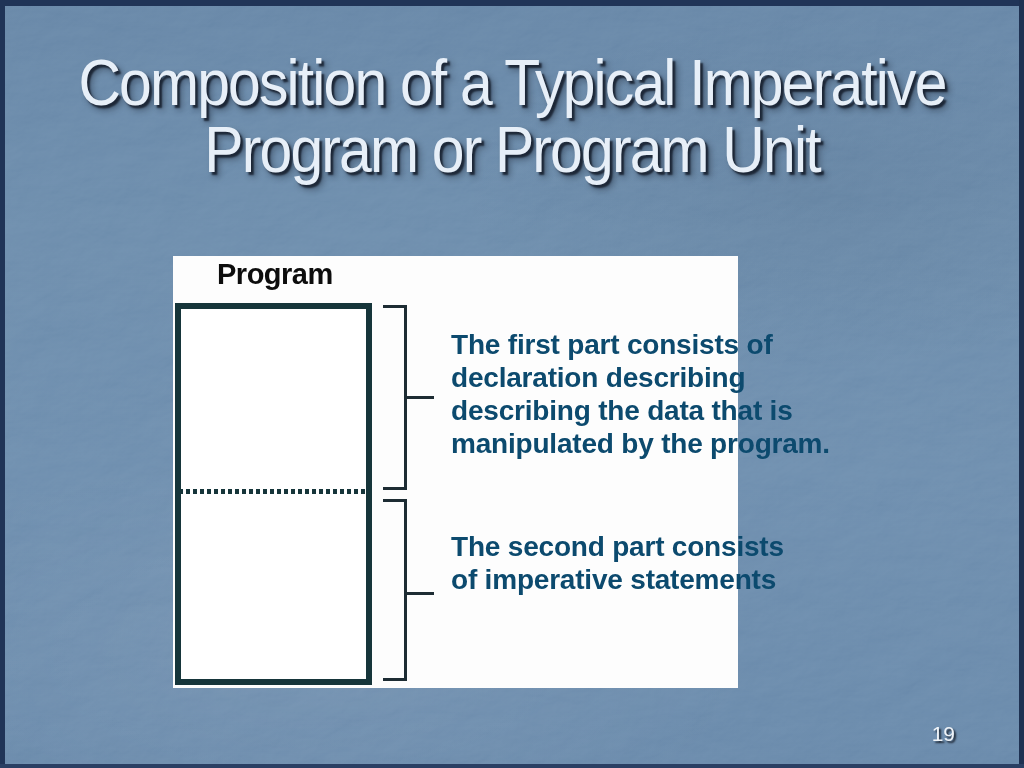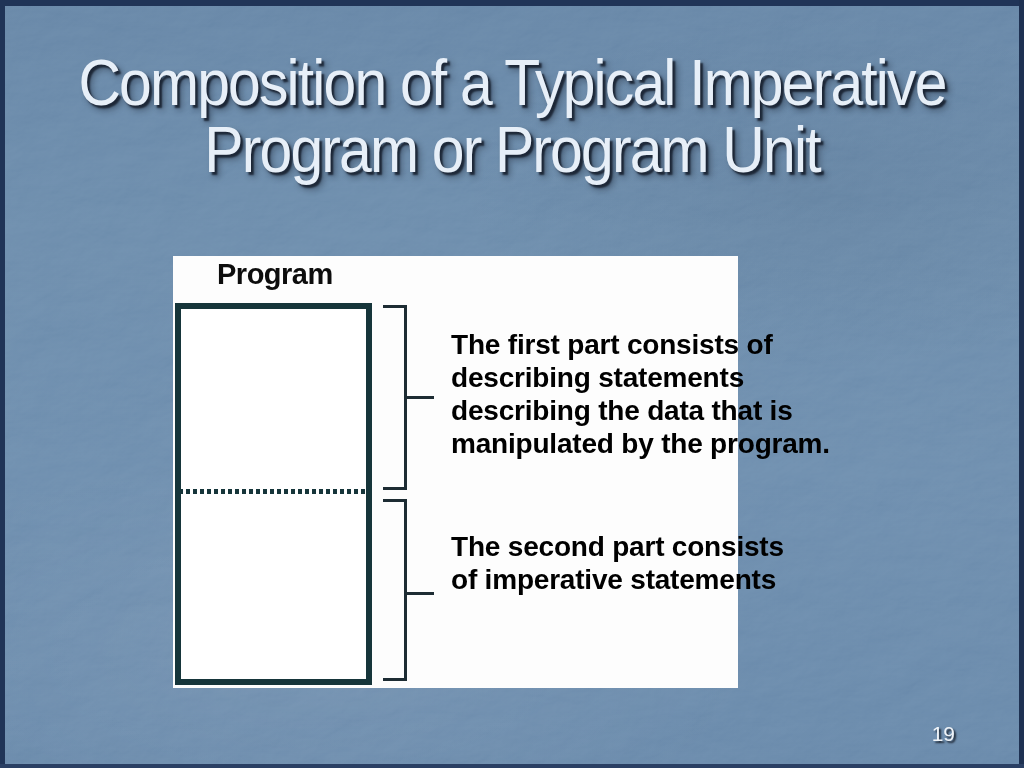--- a/index.html
+++ b/index.html
@@ -44,21 +44,21 @@
     position:absolute;left:210px;width:24px;
     border:3px solid #1d2c33;border-left:none;background:transparent;
   }
   .bracket.b1{top:49px;height:185px;}
   .bracket.b2{top:243px;height:182px;}
   .tick{position:absolute;left:233px;width:28px;height:3px;background:#1d2c33;}
   .tick.t1{top:140px;}
   .tick.t2{top:336px;}
   .fig-text{
     position:absolute;left:278px;width:430px;
-    font-size:28px;font-weight:700;line-height:33px;color:#000000;
+    font-size:28px;font-weight:700;line-height:33px;color:#0c4a6e;
     letter-spacing:-0.2px;
   }
   .fig-text.first{top:72px;}
   .fig-text.second{top:274px;}
   .page-num{
     position:absolute;right:69px;bottom:22px;
     font-size:21px;color:#eef3f8;
     text-shadow:2px 2px 2px rgba(10,15,25,0.85);
   }
 </style>
@@ -94,21 +94,21 @@
     <div class="prog-box"></div>
     <div class="dotted"></div>
 
     <div class="bracket b1"></div>
     <div class="tick t1"></div>
     <div class="bracket b2"></div>
     <div class="tick t2"></div>
 
     <div class="fig-text first">
       <div>The first part consists of</div>
-      <div>describing statements</div>
+      <div>declaration describing</div>
       <div>describing the data that is</div>
       <div>manipulated by the program.</div>
     </div>
 
     <div class="fig-text second">
       <div>The second part consists</div>
       <div>of imperative statements</div>
     </div>
   </div>
 

